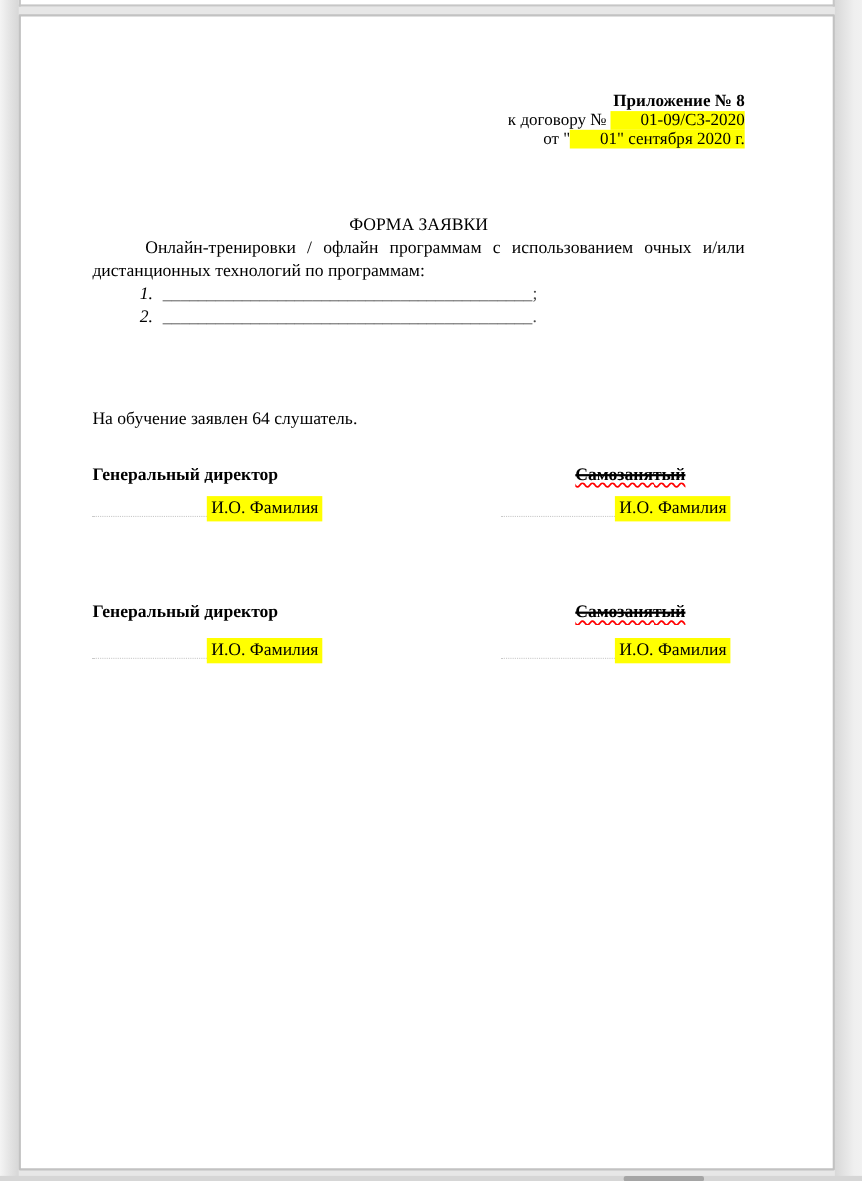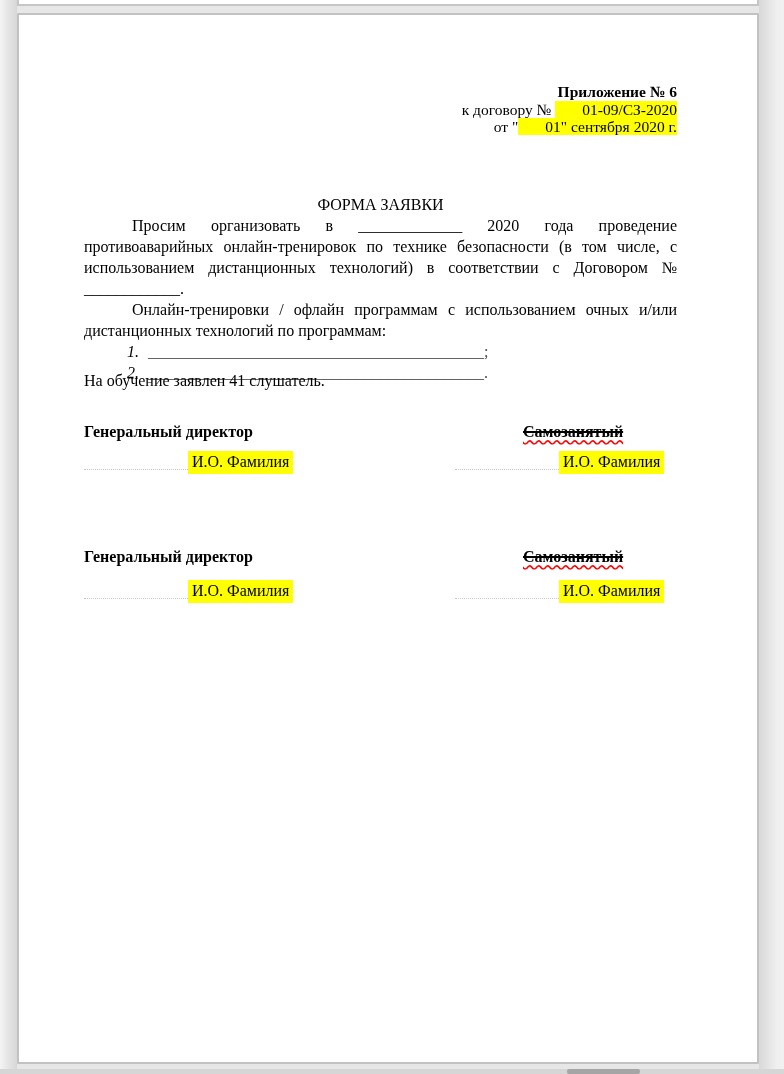--- a/index.html
+++ b/index.html
@@ -83,42 +83,41 @@
 </head>
 <body>
 
 <div class="left-edge"></div>
 <div class="right-edge"></div>
 <div class="prev-page"></div>
 
 <div class="page">
 
   <div class="doc-header">
-    <div class="b">Приложение № 6</div>
+    <div class="b">Приложение № 8</div>
     <div><span>к договору № </span><span class="hl">01-09/СЗ-2020</span></div>
     <div><span>от "</span><span class="hl">01" сентября 2020 г.</span></div>
   </div>
 
   <div class="content">
     <p class="title">ФОРМА ЗАЯВКИ</p>
-    <p class="para">Просим организовать в _____________ 2020 года проведение противоаварийных онлайн-тренировок по технике безопасности (в том числе, с использованием дистанционных технологий) в соответствии с Договором № ____________.</p>
     <p class="para">Онлайн-тренировки / офлайн программам с использованием очных и/или дистанционных технологий по программам:</p>
     <div class="plist">
       <div class="plist-item">
         <span class="plist-num">1.</span>
         <span class="plist-blank">__________________________________________;</span>
       </div>
       <div class="plist-item">
         <span class="plist-num">2.</span>
         <span class="plist-blank">__________________________________________.</span>
       </div>
     </div>
   </div>
 
-  <div class="students">На обучение заявлен 41 слушатель.</div>
+  <div class="students">На обучение заявлен 64 слушатель.</div>
 
   <div class="sig-label lbl-left row1">Генеральный директор</div>
   <div class="sig-label lbl-right row1"><span class="squiggle"><span class="strike">Самозанятый</span></span></div>
 
   <div class="sig-cell cell-left sigrow1">
     <span class="sig-line"></span>
     <span class="sig-name">И.О. Фамилия</span>
   </div>
   <div class="sig-cell cell-right sigrow1">
     <span class="sig-line"></span>

